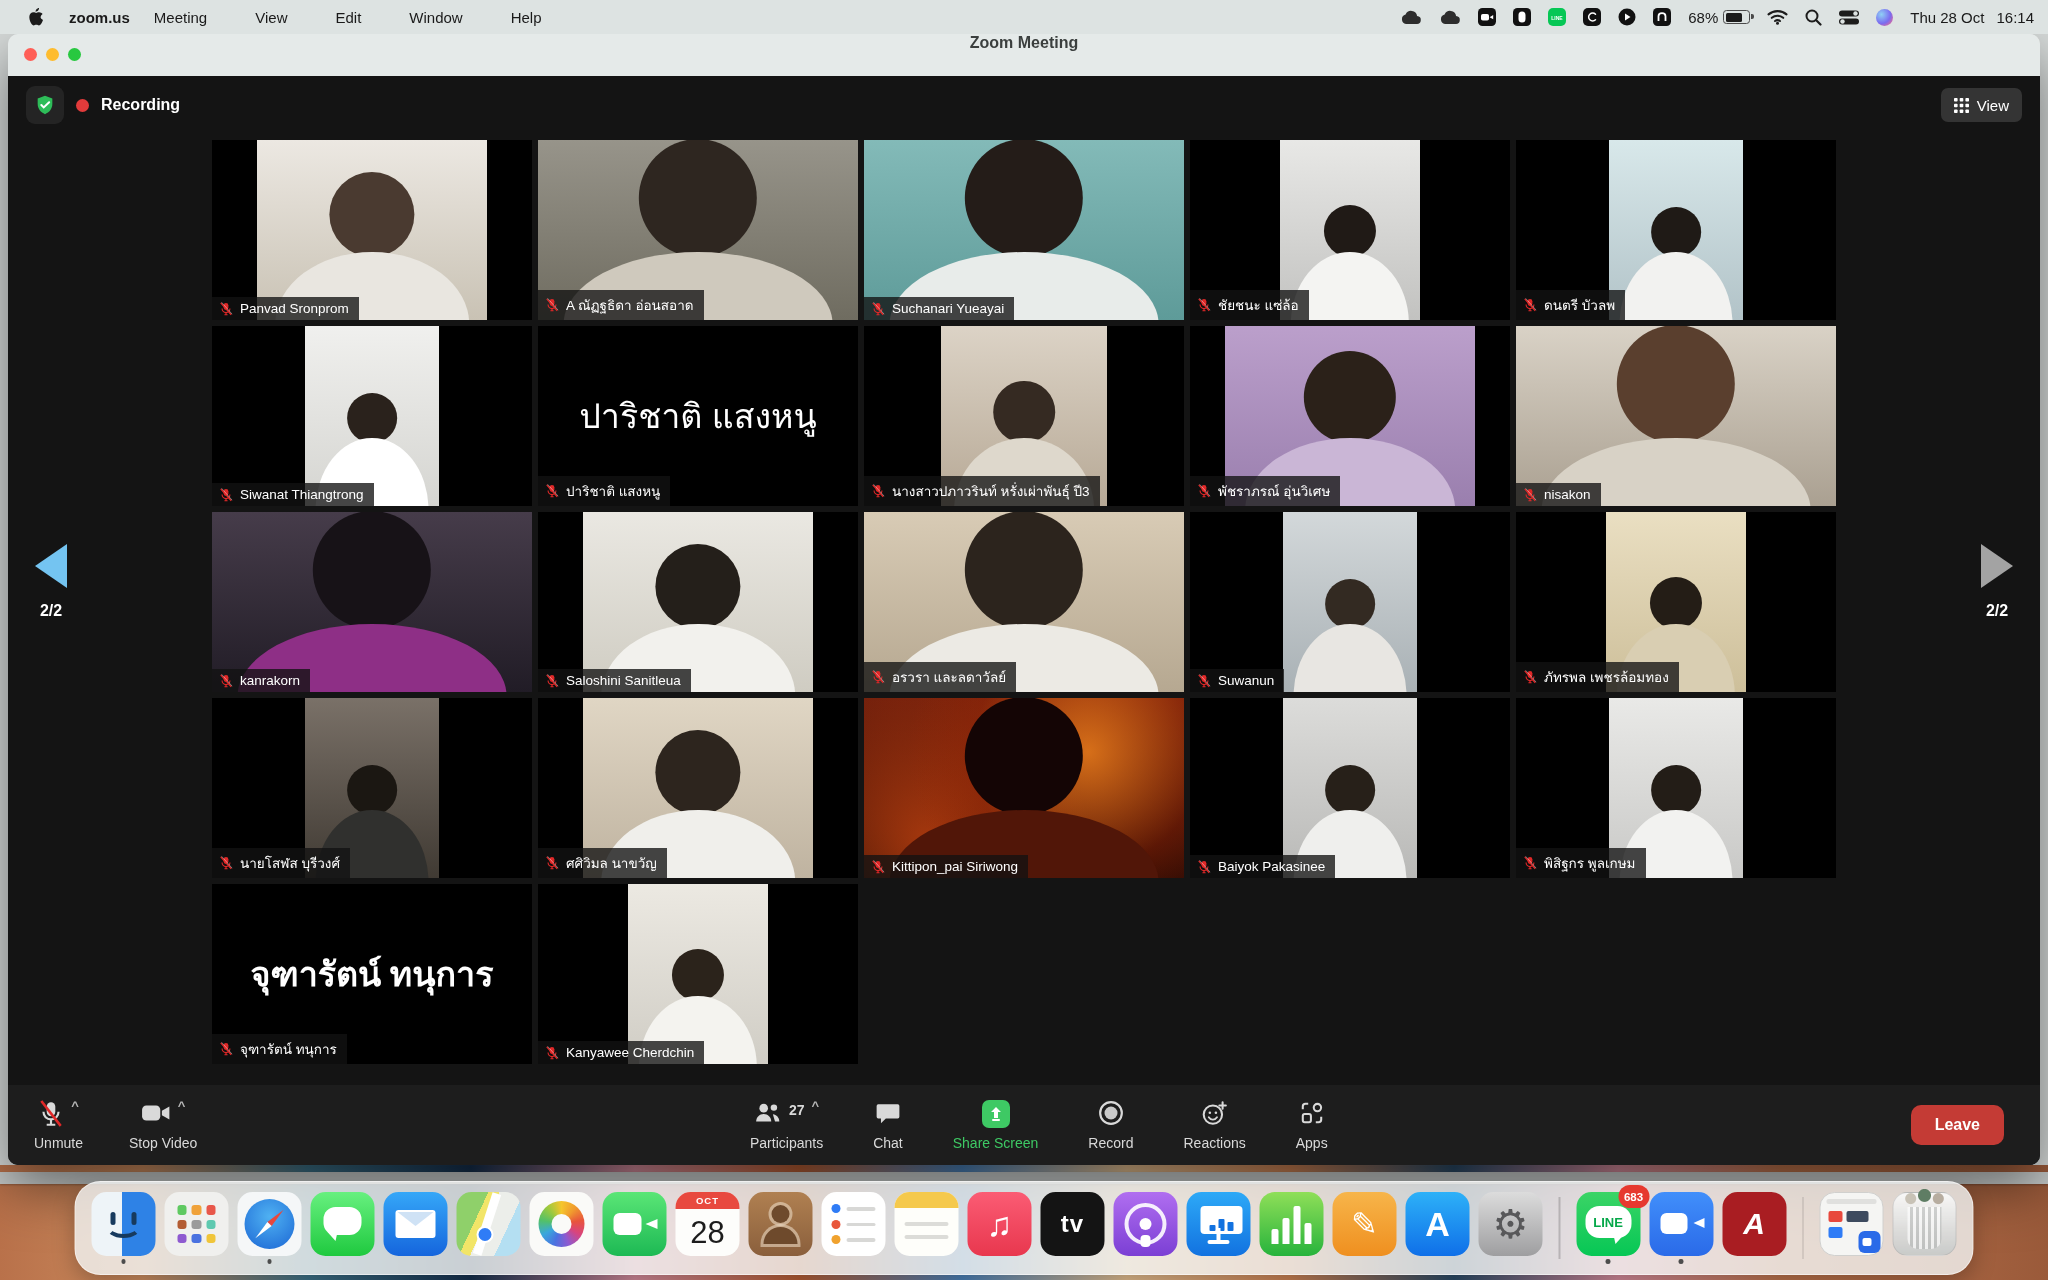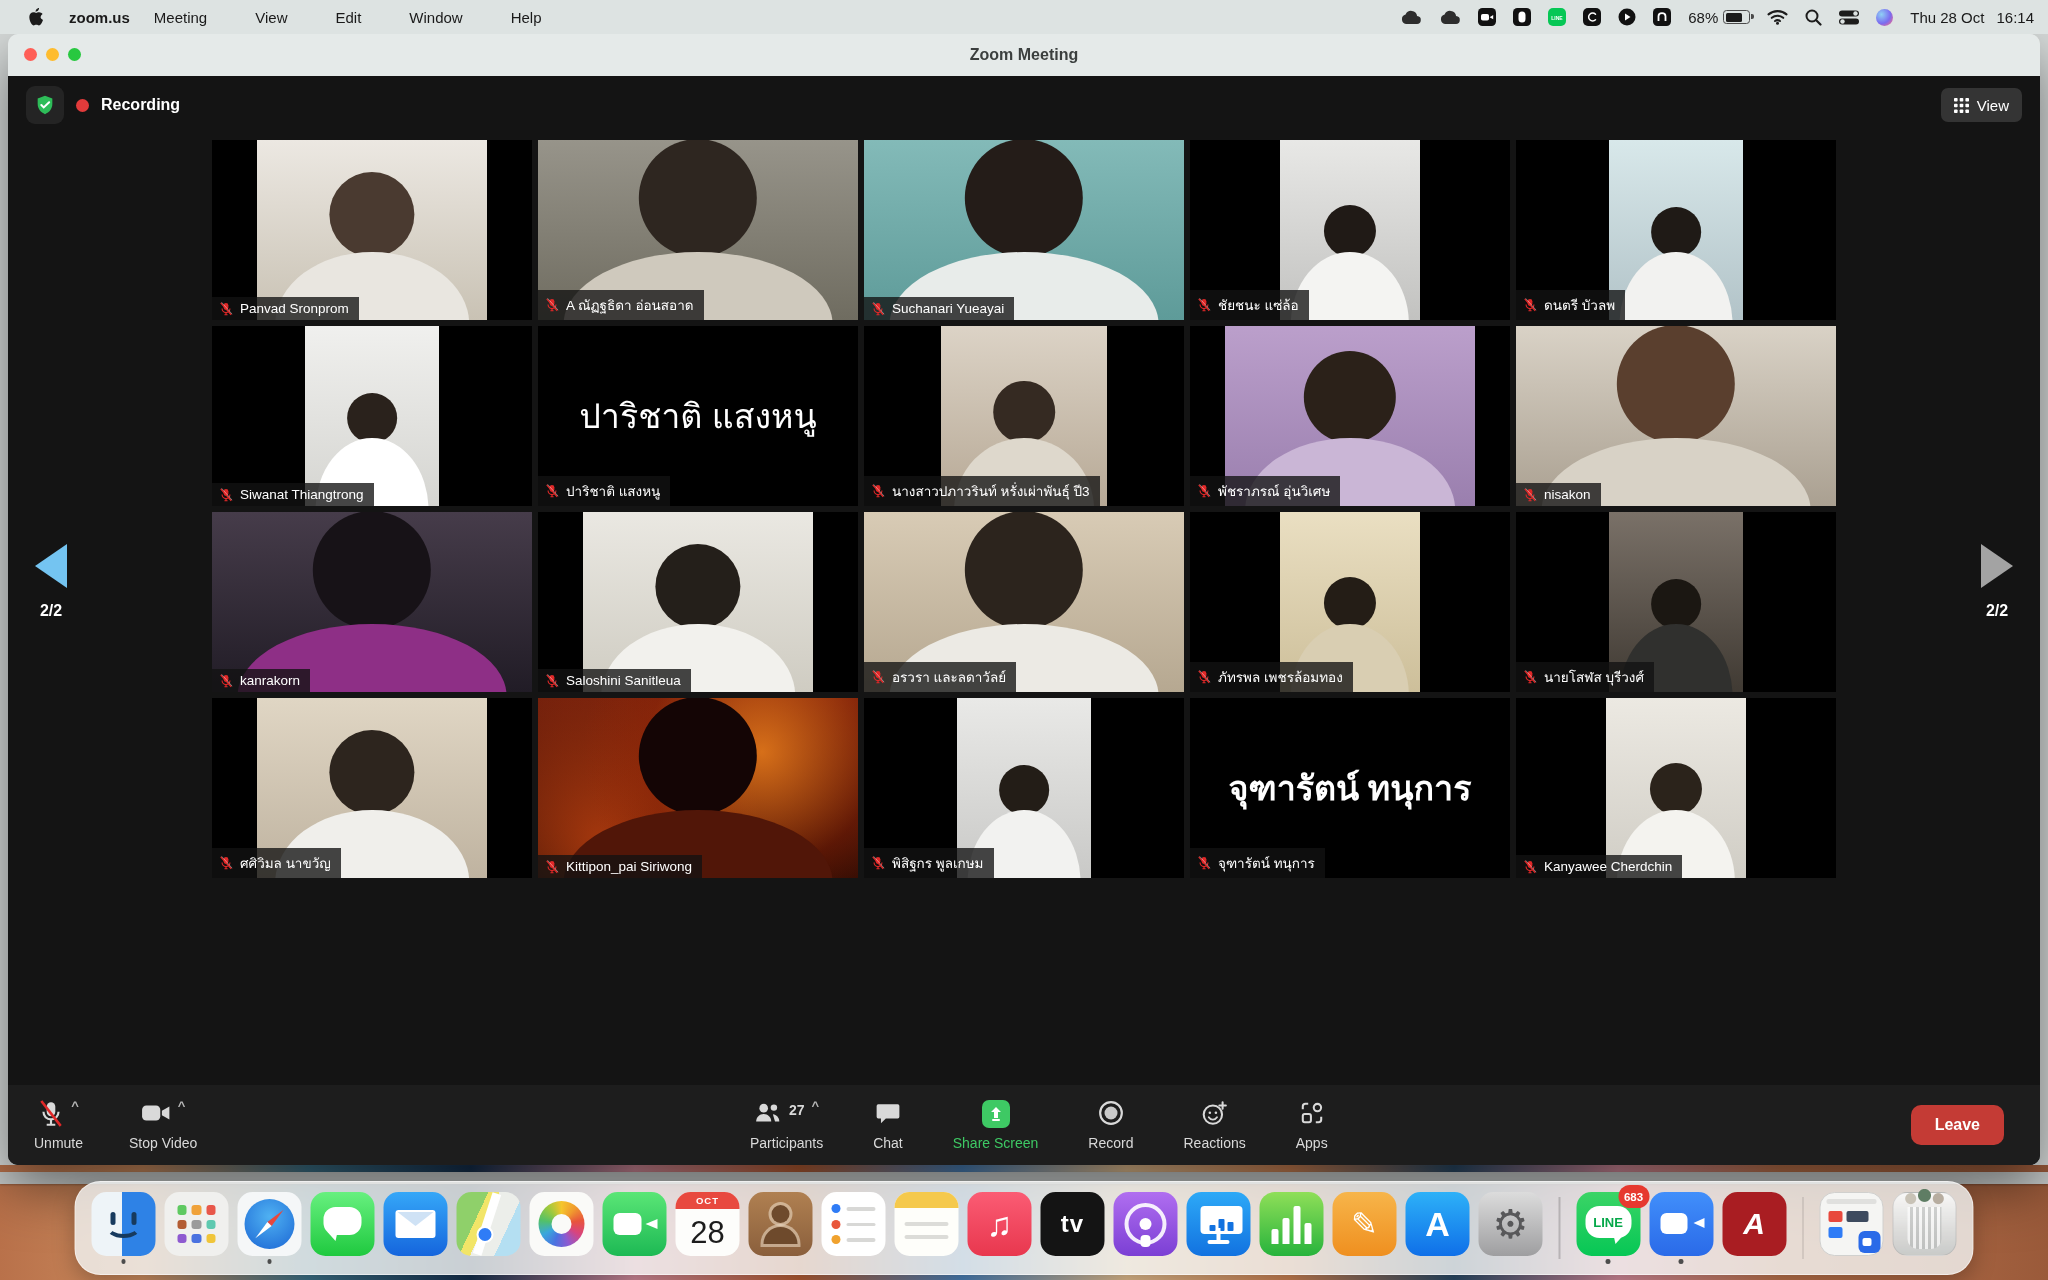--- a/index.html
+++ b/index.html
@@ -27,21 +27,21 @@
   .battery .nub{position:absolute;right:-4.5px;top:3px;width:2.5px;height:5px;background:#4a4a4a;border-radius:0 2px 2px 0;}
   .siri{width:17px;height:17px;border-radius:50%;background:radial-gradient(circle at 32% 32%,#8fd0f5,#7a6cf0 55%,#e0699a 85%);}
   .clock{display:flex;gap:12px;font-size:15px;}
   
   .window{
     position:absolute;left:8px;right:8px;top:34px;height:1131px;
     border-radius:10px;overflow:hidden;box-shadow:0 22px 55px rgba(0,0,0,.5);z-index:20;
   }
   .titlebar{
     height:42px;background:#e5eae9;position:relative;
-    display:flex;align-items:center;justify-content:center;
+    display:flex;justify-content:center;
   }
   .traffic{position:absolute;left:16px;top:14px;display:flex;gap:9px;}
   .tl{width:13px;height:13px;border-radius:50%;}
   .tl.red{background:#ff5f57;}.tl.yellow{background:#febc2e;}.tl.green{background:#28c840;}
   .win-title{font-size:16px;font-weight:700;color:#3b3f3e;}
   .content{position:relative;height:1089px;background:#141414;}
   
   .topbar{position:absolute;top:0;left:0;right:0;height:58px;}
   .rec-wrap{position:absolute;left:18px;top:10px;display:flex;align-items:center;gap:12px;}
   .shield-box{width:38px;height:38px;background:#242424;border-radius:9px;display:flex;align-items:center;justify-content:center;}
@@ -533,20 +533,36 @@
               <rect x="5.3" y="1" width="5.4" height="8" rx="2.7" fill="#e02828"></rect>
               <path d="M3.5 7.5c0 2.6 2 4.6 4.5 4.6s4.5-2 4.5-4.6" stroke="#e02828" stroke-width="1.3" fill="none"></path>
               <path d="M8 12.2v2M6.2 14.6h3.6" stroke="#e02828" stroke-width="1.3"></path>
               <line x1="2" y1="1" x2="14" y2="14.5" stroke="#e02828" stroke-width="1.6"></line>
               <line x1="3" y1="0.4" x2="15" y2="13.9" stroke="#fff" stroke-width="0.7" opacity="0.7"></line>
             </svg>
             <span>อรวรา และลดาวัลย์</span>
           </div>
         </div>
         <div class="tile">
+          <div class="video" style="width: 42%; background: linear-gradient(rgb(211, 216, 218), rgb(169, 177, 181));">
+            <div class="sil-head" style="background: rgb(51, 42, 34);"></div>
+            <div class="sil-body" style="background: rgb(232, 230, 226);"></div>
+          </div>
+          <div class="name-tag">
+            <svg width="14" height="14" viewBox="0 0 16 16">
+              <rect x="5.3" y="1" width="5.4" height="8" rx="2.7" fill="#e02828"></rect>
+              <path d="M3.5 7.5c0 2.6 2 4.6 4.5 4.6s4.5-2 4.5-4.6" stroke="#e02828" stroke-width="1.3" fill="none"></path>
+              <path d="M8 12.2v2M6.2 14.6h3.6" stroke="#e02828" stroke-width="1.3"></path>
+              <line x1="2" y1="1" x2="14" y2="14.5" stroke="#e02828" stroke-width="1.6"></line>
+              <line x1="3" y1="0.4" x2="15" y2="13.9" stroke="#fff" stroke-width="0.7" opacity="0.7"></line>
+            </svg>
+            <span>Suwanun</span>
+          </div>
+        </div>
+        <div class="tile">
           <div class="video" style="width: 44%; background: linear-gradient(rgb(234, 223, 194), rgb(205, 191, 154));">
             <div class="sil-head" style="background: rgb(36, 29, 22);"></div>
             <div class="sil-body" style="background: rgb(217, 206, 178);"></div>
           </div>
           <div class="name-tag">
             <svg width="14" height="14" viewBox="0 0 16 16">
               <rect x="5.3" y="1" width="5.4" height="8" rx="2.7" fill="#e02828"></rect>
               <path d="M3.5 7.5c0 2.6 2 4.6 4.5 4.6s4.5-2 4.5-4.6" stroke="#e02828" stroke-width="1.3" fill="none"></path>
               <path d="M8 12.2v2M6.2 14.6h3.6" stroke="#e02828" stroke-width="1.3"></path>
               <line x1="2" y1="1" x2="14" y2="14.5" stroke="#e02828" stroke-width="1.6"></line>
@@ -594,20 +610,36 @@
           </div>
           <div class="name-tag">
             <svg width="14" height="14" viewBox="0 0 16 16">
               <rect x="5.3" y="1" width="5.4" height="8" rx="2.7" fill="#e02828"></rect>
               <path d="M3.5 7.5c0 2.6 2 4.6 4.5 4.6s4.5-2 4.5-4.6" stroke="#e02828" stroke-width="1.3" fill="none"></path>
               <path d="M8 12.2v2M6.2 14.6h3.6" stroke="#e02828" stroke-width="1.3"></path>
               <line x1="2" y1="1" x2="14" y2="14.5" stroke="#e02828" stroke-width="1.6"></line>
               <line x1="3" y1="0.4" x2="15" y2="13.9" stroke="#fff" stroke-width="0.7" opacity="0.7"></line>
             </svg>
             <span>Kittipon_pai Siriwong</span>
+          </div>
+        </div>
+        <div class="tile">
+          <div class="video" style="width: 42%; background: linear-gradient(rgb(220, 220, 218), rgb(185, 185, 183));">
+            <div class="sil-head" style="background: rgb(39, 32, 25);"></div>
+            <div class="sil-body" style="background: rgb(239, 239, 237);"></div>
+          </div>
+          <div class="name-tag">
+            <svg width="14" height="14" viewBox="0 0 16 16">
+              <rect x="5.3" y="1" width="5.4" height="8" rx="2.7" fill="#e02828"></rect>
+              <path d="M3.5 7.5c0 2.6 2 4.6 4.5 4.6s4.5-2 4.5-4.6" stroke="#e02828" stroke-width="1.3" fill="none"></path>
+              <path d="M8 12.2v2M6.2 14.6h3.6" stroke="#e02828" stroke-width="1.3"></path>
+              <line x1="2" y1="1" x2="14" y2="14.5" stroke="#e02828" stroke-width="1.6"></line>
+              <line x1="3" y1="0.4" x2="15" y2="13.9" stroke="#fff" stroke-width="0.7" opacity="0.7"></line>
+            </svg>
+            <span>Baiyok Pakasinee</span>
           </div>
         </div>
         <div class="tile">
           <div class="video" style="width: 42%; background: linear-gradient(rgb(233, 233, 231), rgb(201, 201, 199));">
             <div class="sil-head" style="background: rgb(35, 29, 23);"></div>
             <div class="sil-body" style="background: rgb(242, 242, 240);"></div>
           </div>
           <div class="name-tag">
             <svg width="14" height="14" viewBox="0 0 16 16">
               <rect x="5.3" y="1" width="5.4" height="8" rx="2.7" fill="#e02828"></rect>

